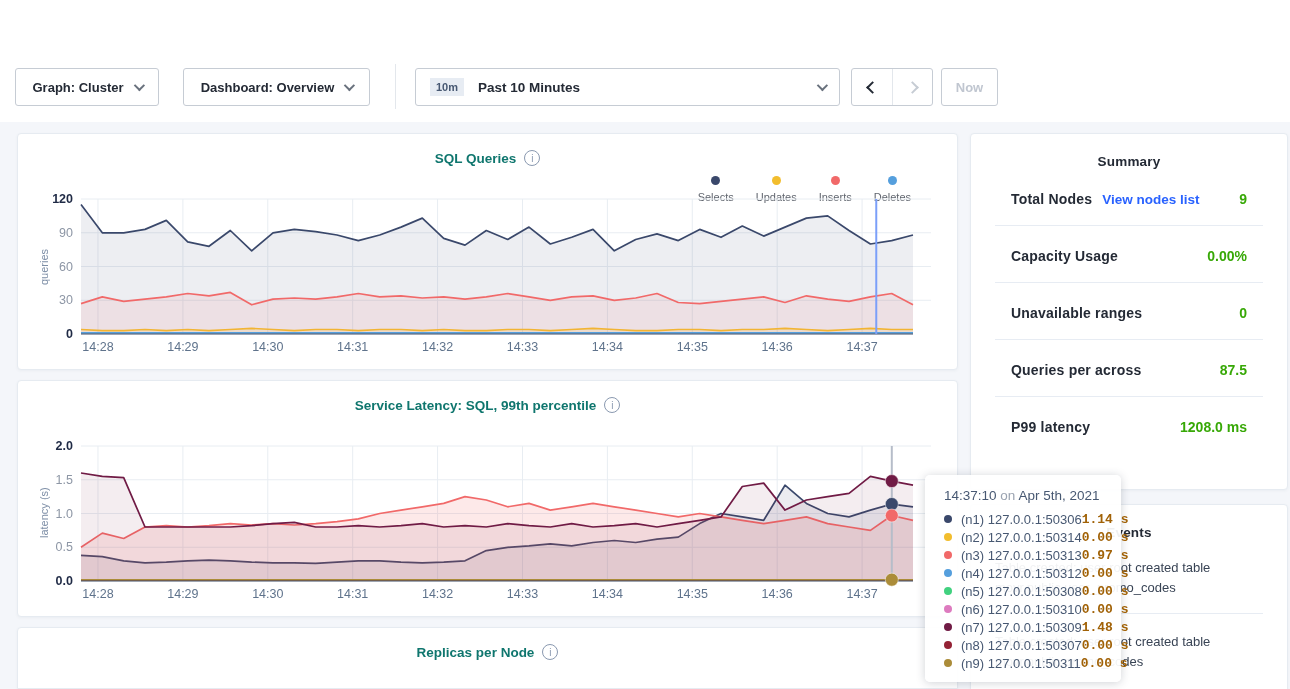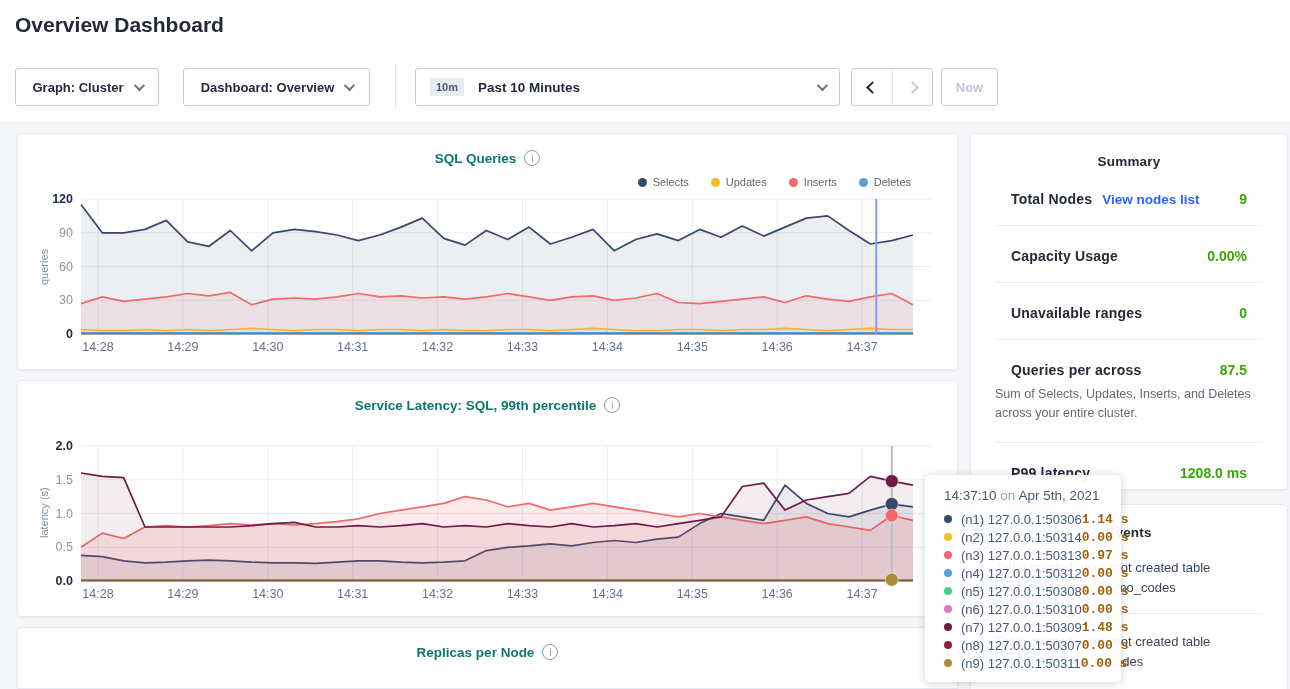--- a/index.html
+++ b/index.html
@@ -29,21 +29,21 @@
 
   .card { position:absolute; background:#fff; border:1px solid #e6ebf1; border-radius:4px; box-shadow:0 1px 3px rgba(60,70,90,.05); }
   .chart-card { left:17px; width:941px; height:237px; }
   .chart-title-row { position:absolute; left:0; top:16px; width:100%; display:flex; align-items:center; justify-content:center; gap:8px; }
   .chart-title { font-size:13.5px; font-weight:bold; color:#0f766e; }
   .info-icon { width:16px; height:16px; border:1px solid #8a99b0; border-radius:50%; color:#8a99b0; font-size:10px;
                display:inline-flex; align-items:center; justify-content:center; cursor:pointer; }
   .info-icon::after { content:"i"; font-style:normal; }
   .ylab { position:absolute; color:#7d8ea6; font-size:11px; writing-mode:vertical-rl; transform:rotate(180deg); text-align:center; }
   .legend { position:absolute; right:46px; top:42px; display:flex; gap:22px; }
-  .legend-item { display:flex; align-items:center; gap:6px; font-size:11px; color:#60656e; cursor:pointer; }
+  .legend-item { display:flex; align-items:center; gap:6px; font-size:11px; color:#60656e; cursor:pointer;flex-direction:column; }
   .ldot { width:9px; height:9px; border-radius:50%; }
   svg.plot { position:absolute; left:0; top:0; }
 
   
   .summary-card { left:970px; top:133px; width:318px; height:357px; }
   .panel-title { text-align:center; font-weight:bold; font-size:13.5px; color:#242a35; padding-top:20px; letter-spacing:.2px; }
   .srow { display:flex; align-items:baseline; padding:0 40px; margin-top:22px; }
   .srow .lbl { font-weight:bold; font-size:14px; color:#242a35; letter-spacing:.2px; }
   .srow .lnk { color:#2962ff; font-weight:bold; font-size:13.5px; margin-left:10px; cursor:pointer; }
   .srow .val { margin-left:auto; color:#37a806; font-weight:bold; font-size:14px; }
@@ -63,21 +63,20 @@
   .tt-dot { width:8px; height:8px; border-radius:50%; margin-right:9px; flex:none; }
   .tt-node { font-size:13px; color:#475872; white-space:nowrap; }
   .tt-val { margin-left:auto; font-size:13px; font-weight:bold; color:#a16207; white-space:nowrap;font-family:Liberation Mono, monospace; }
 </style>
 </head>
 <body>
 
 <div id="app">
   <div class="content-bg"></div>
 
-  <h1 class="page-title">Overview Dashboard</h1>
 
   <div class="btnish dd2">
     <span>Dashboard: Overview</span>
     <span class="chev"></span>
   </div>
   <div class="btnish dd1">
     <span>Graph: Cluster</span>
     <span class="chev"></span>
   </div>
   <div class="tb-divider"></div>
@@ -244,21 +243,20 @@
         <div class="sdiv"></div>
         <div class="srow">
           <span class="lbl">Unavailable ranges</span>
           <span class="val">0</span>
         </div>
         <div class="sdiv"></div>
         <div class="srow">
           <span class="lbl">Queries per across</span>
           <span class="val">87.5</span>
         </div>
-        <div class="sdesc">Sum of Selects, Updates, Inserts, and Deletes across your entire cluster.</div>
         <div class="sdiv"></div>
         <div class="srow">
           <span class="lbl">P99 latency</span>
           <span class="val">1208.0 ms</span>
         </div>
       </div>
   </div>
 
   <div class="card events-card">
     <div class="panel-title">Events</div>

